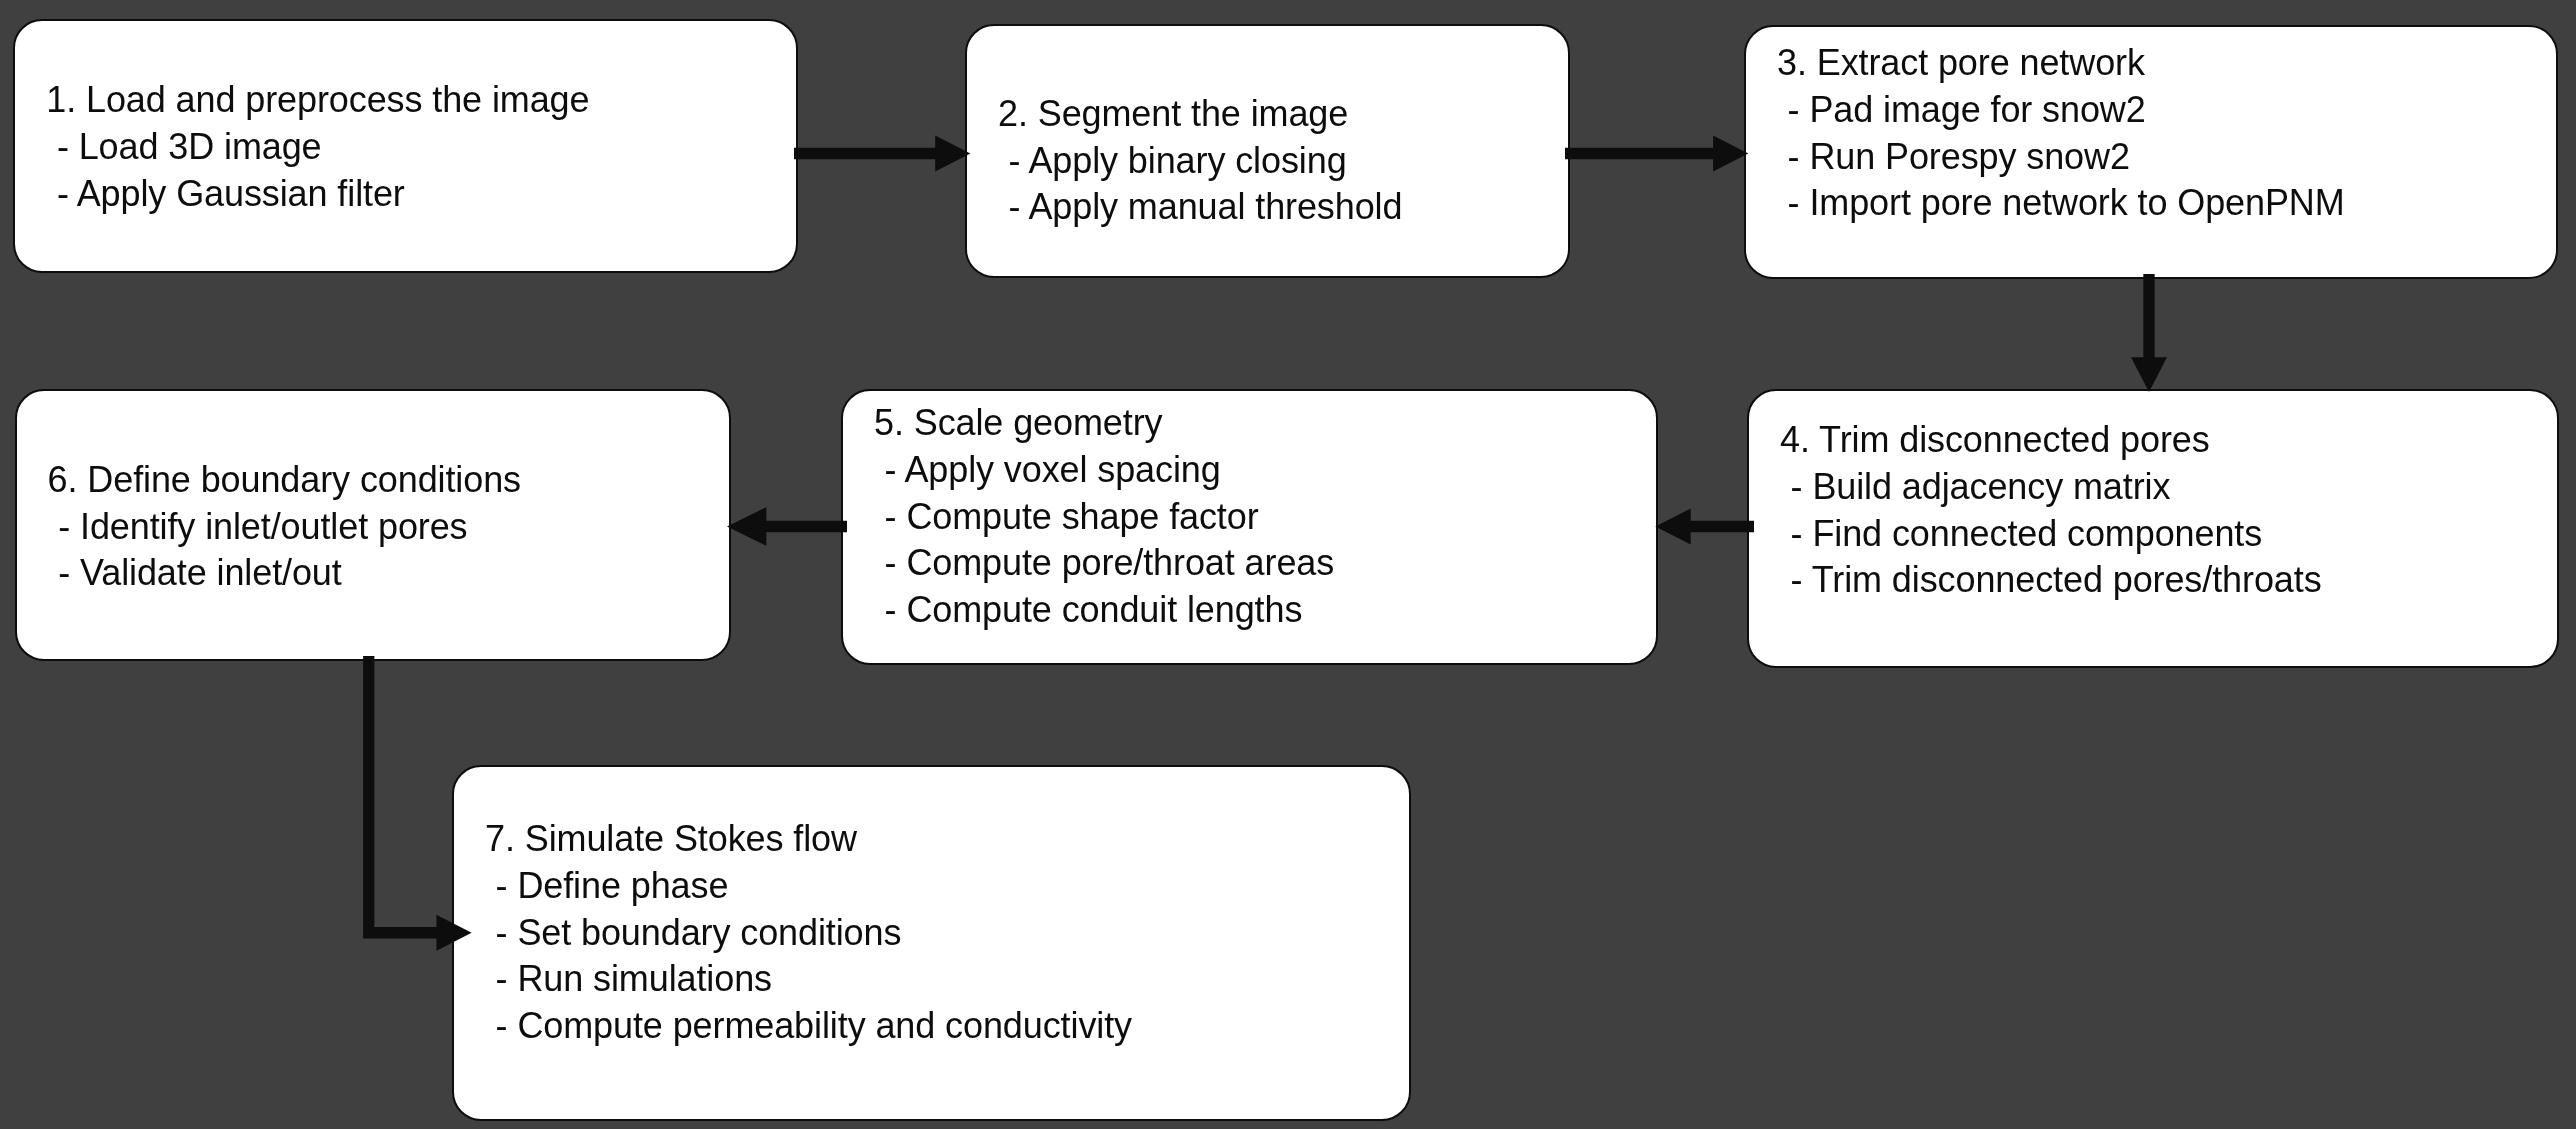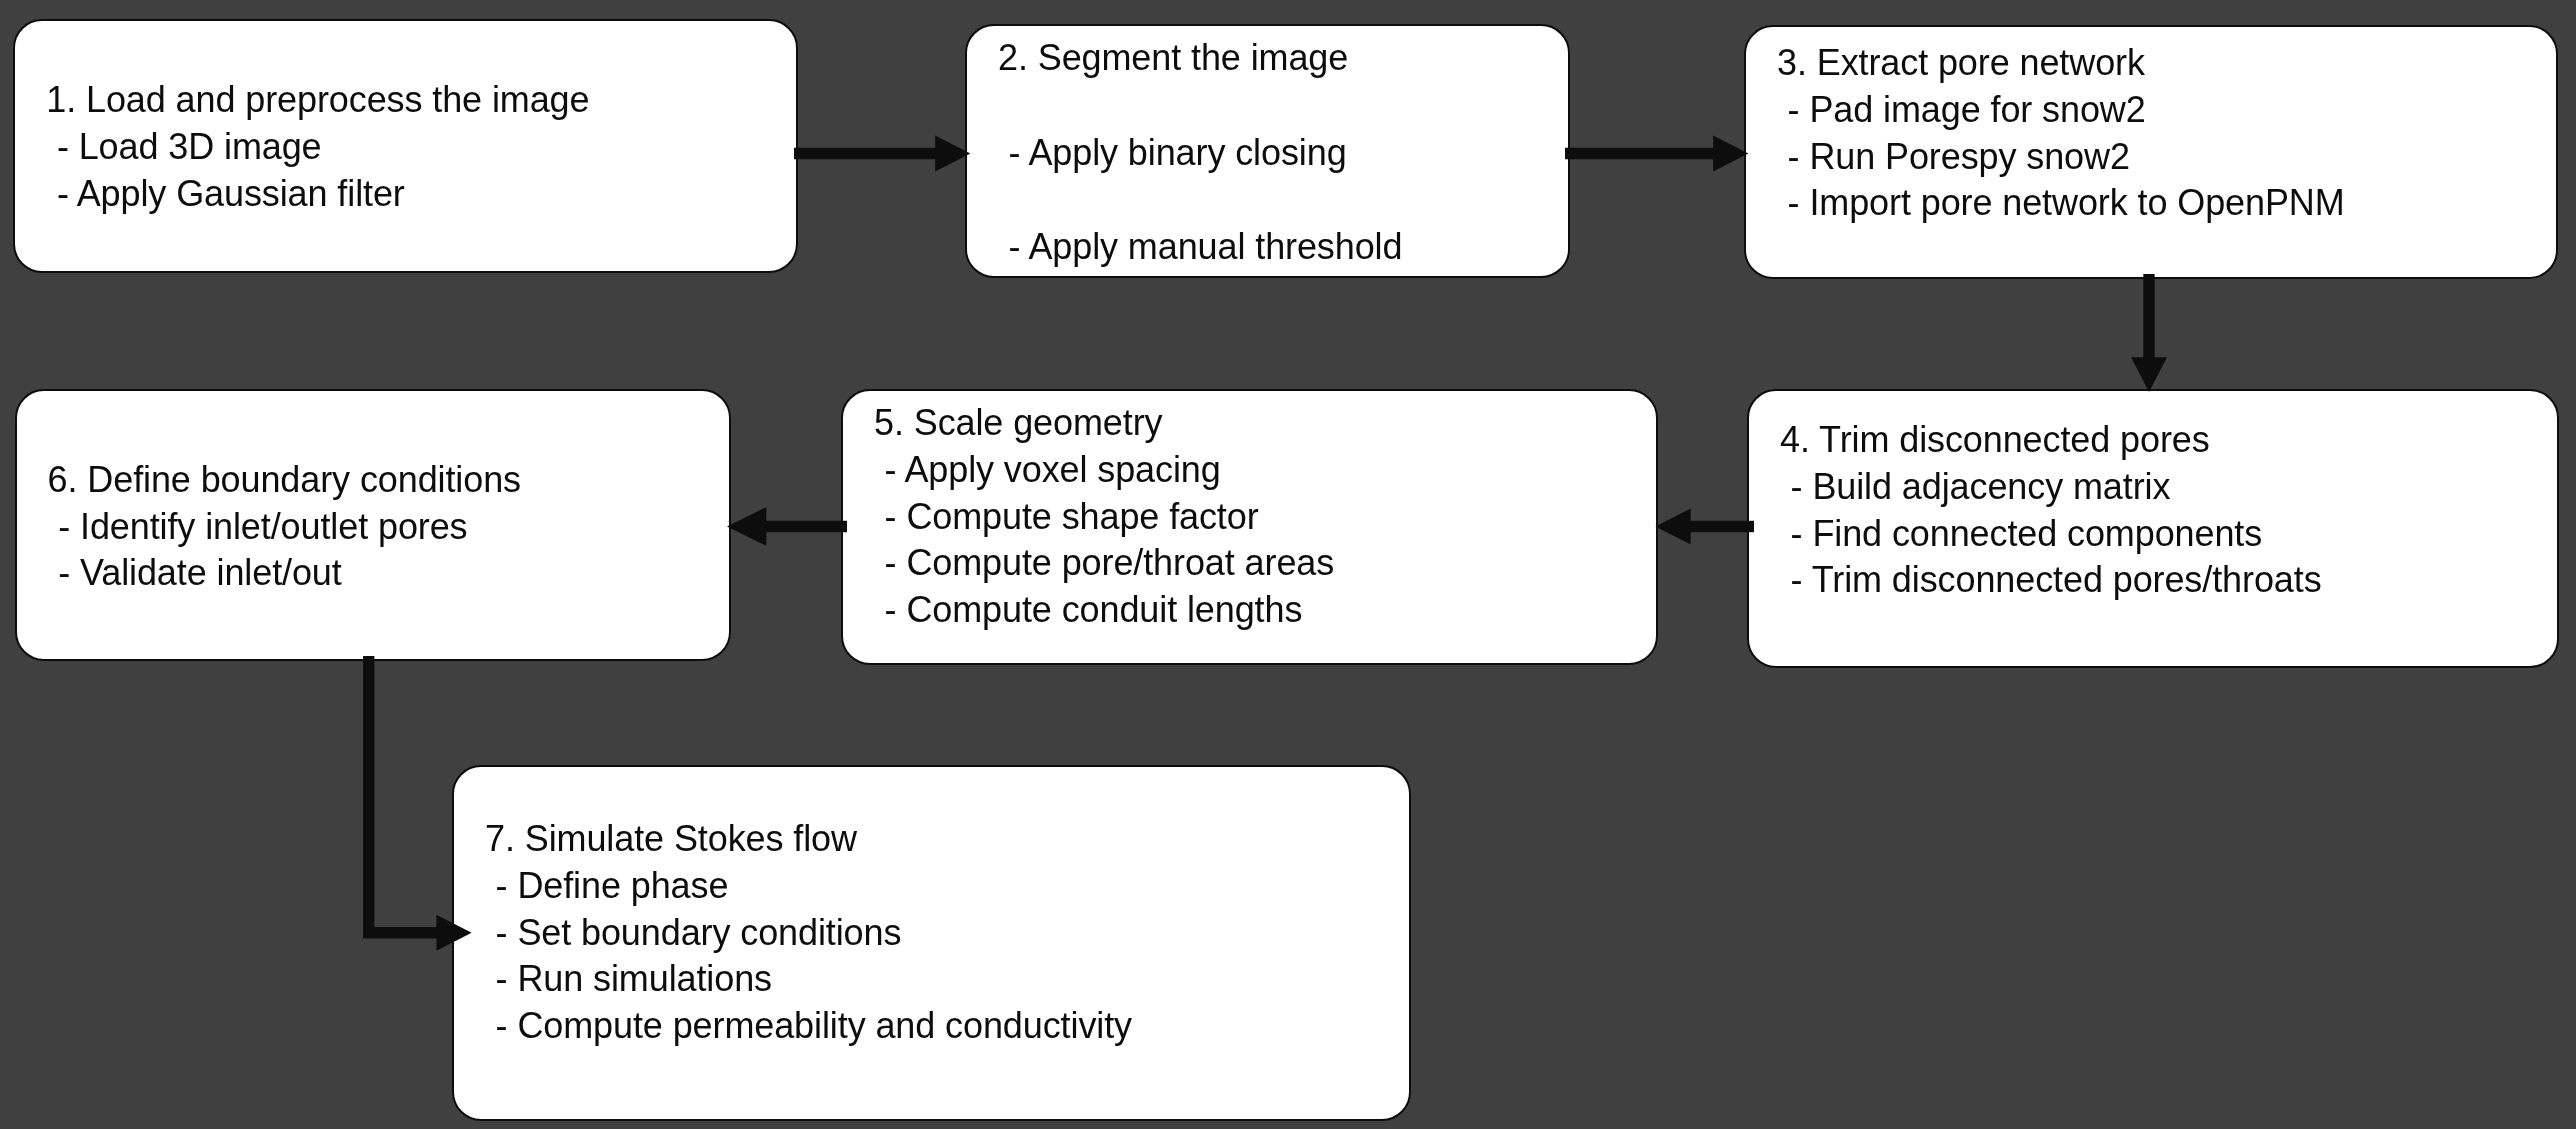--- a/index.html
+++ b/index.html
@@ -57,21 +57,21 @@
   
   #node-1 { left: 13.3px;   top: 18.6px;   width: 785px; height: 254px; }
   #node-2 { left: 965px; top: 24px;   width: 605px;  height: 254px; }
   #node-3 { left: 1744px; top: 25px;   width: 814px; height: 254px; }
   #node-4 { left: 1747px; top: 389px;  width: 812px; height: 279px; }
   #node-5 { left: 841px; top: 389px;  width: 817px; height: 276px; }
   #node-6 { left: 14.6px;   top: 389px;  width: 716px; height: 272px; padding-left: 40px; }
   #node-7 { left: 452px;  top: 765px; width: 959px; height: 356px; }
 
   #node-1 .node-text { top: 0; height: 254px; }
-  #node-2 .node-text { top: 0; height: 254px; gap: 48px; }
+  #node-2 .node-text { top: 8px; height: 254px; }
   #node-3 .node-text { top: 0; height: 213px; }
   #node-4 .node-text { top: 0; height: 239px; }
   #node-5 .node-text { top: 0; height: 252px; }
   #node-6 .node-text { top: 0; height: 272px; }
   #node-7 .node-text { top: 0; height: 332px; }
 </style>
 </head>
 <body>
 
 <div id="canvas">

